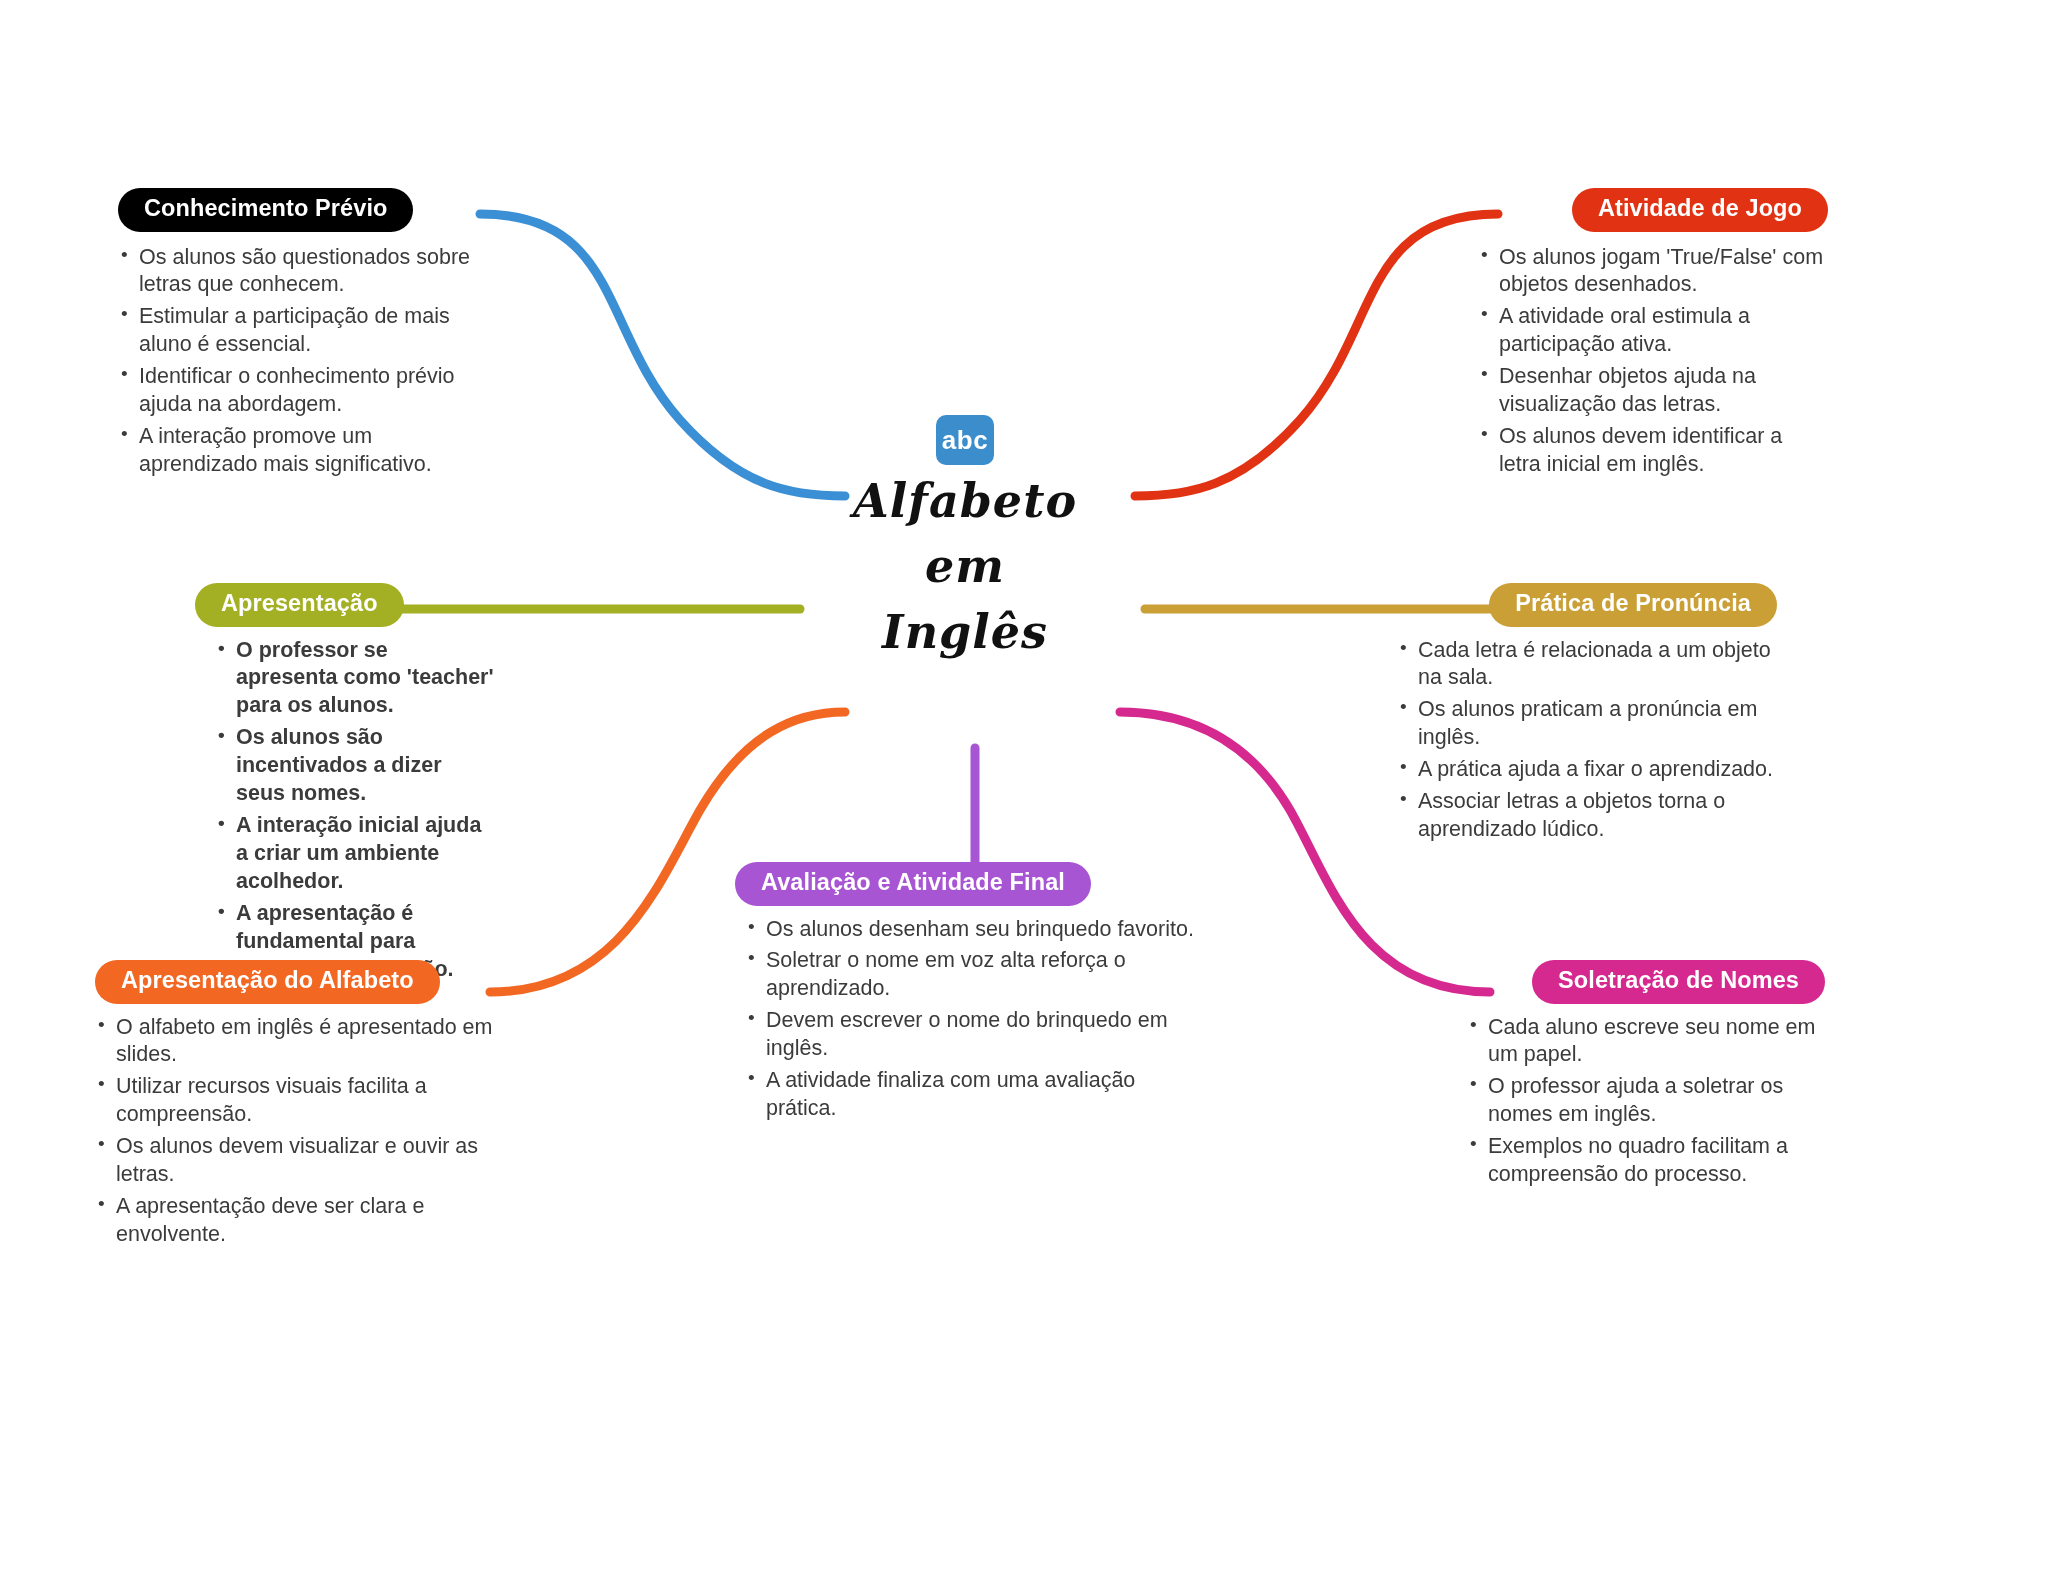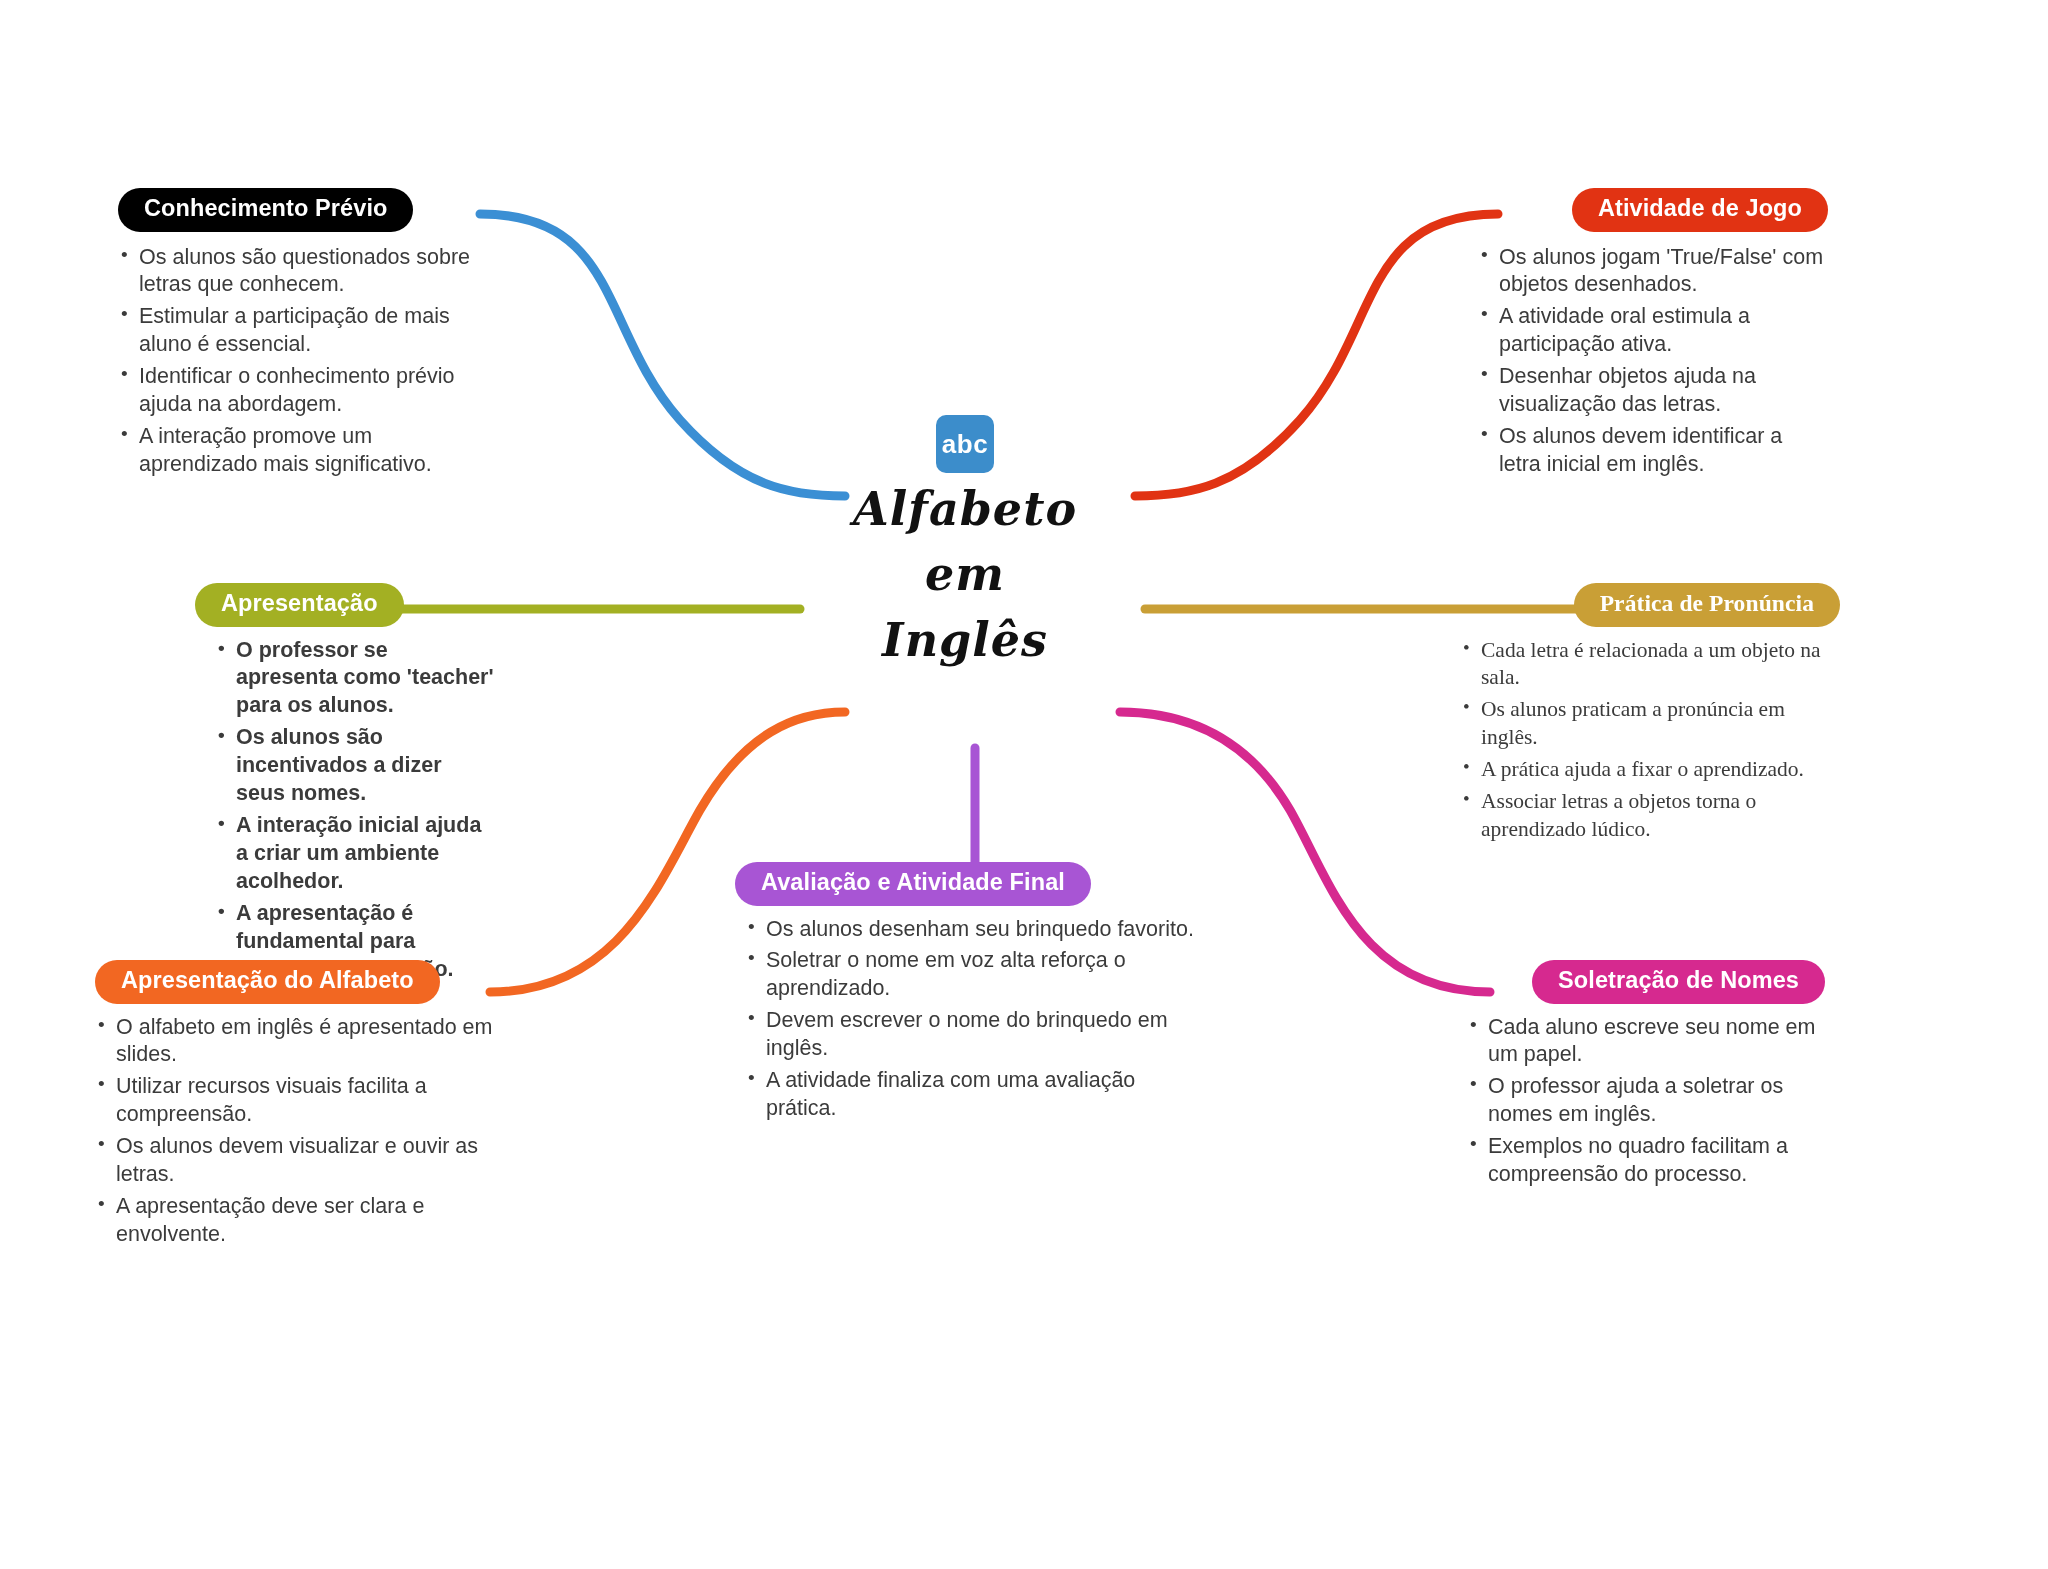--- a/index.html
+++ b/index.html
@@ -29,21 +29,21 @@
   
   .center-node {
     position: absolute;
     left: 820px;
     top: 415px;
     width: 290px;
     text-align: center;
   }
   .abc-icon {
     width: 58px;
-    height: 58px;
+    height: 50px;
     border-radius: 10px;
     background: #3c8dcb;
     margin: 0 auto 4px auto;
     display: flex;
     align-items: center;
     justify-content: center;
     color: #ffffff;
     font-size: 26px;
     font-weight: bold;
     letter-spacing: 0.5px;
@@ -108,21 +108,21 @@
   
   #b-conhecimento { left: 118px; top: 188px; width: 360px; }
   #b-conhecimento ul.bullets { margin-top: 12px; }
 
   #b-jogo { left: 1478px; top: 188px; width: 350px; }
   #b-jogo ul.bullets { margin-top: 12px; }
 
   #b-apresentacao { left: 195px; top: 583px; width: 300px; }
   #b-apresentacao ul.bullets { margin-left: 20px; font-weight: bold; }
 
-  #b-pronuncia { left: 1460px; top: 583px; width: 380px; font-family: Liberation Serif, serif; }
+  #b-pronuncia { left: 1397px; top: 583px; width: 380px; }
 
   #b-alfabeto { left: 95px; top: 960px; width: 400px; }
 
   #b-avaliacao { left: 735px; top: 862px; width: 470px; }
   #b-avaliacao ul.bullets { margin-left: 10px; }
 
   #b-soletracao { left: 1455px; top: 960px; width: 370px; }
   #b-soletracao ul.bullets { margin-left: 12px; }
 </style>
 </head>

